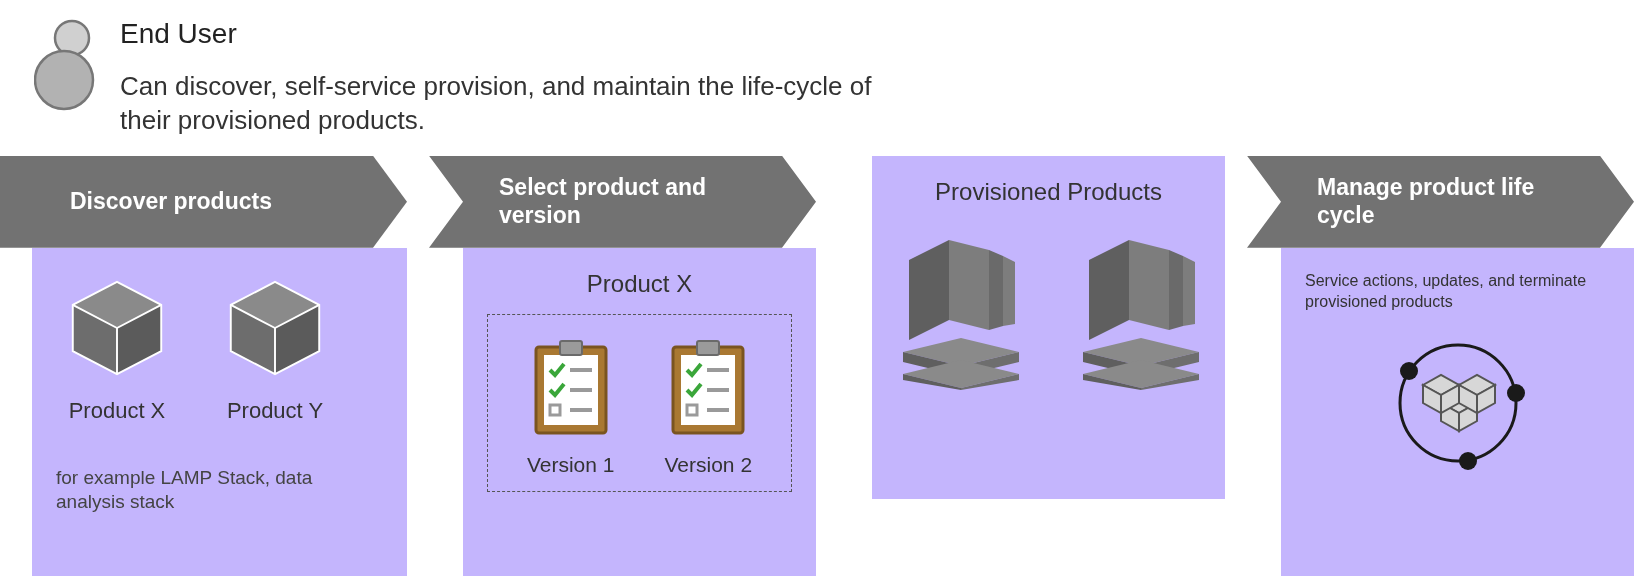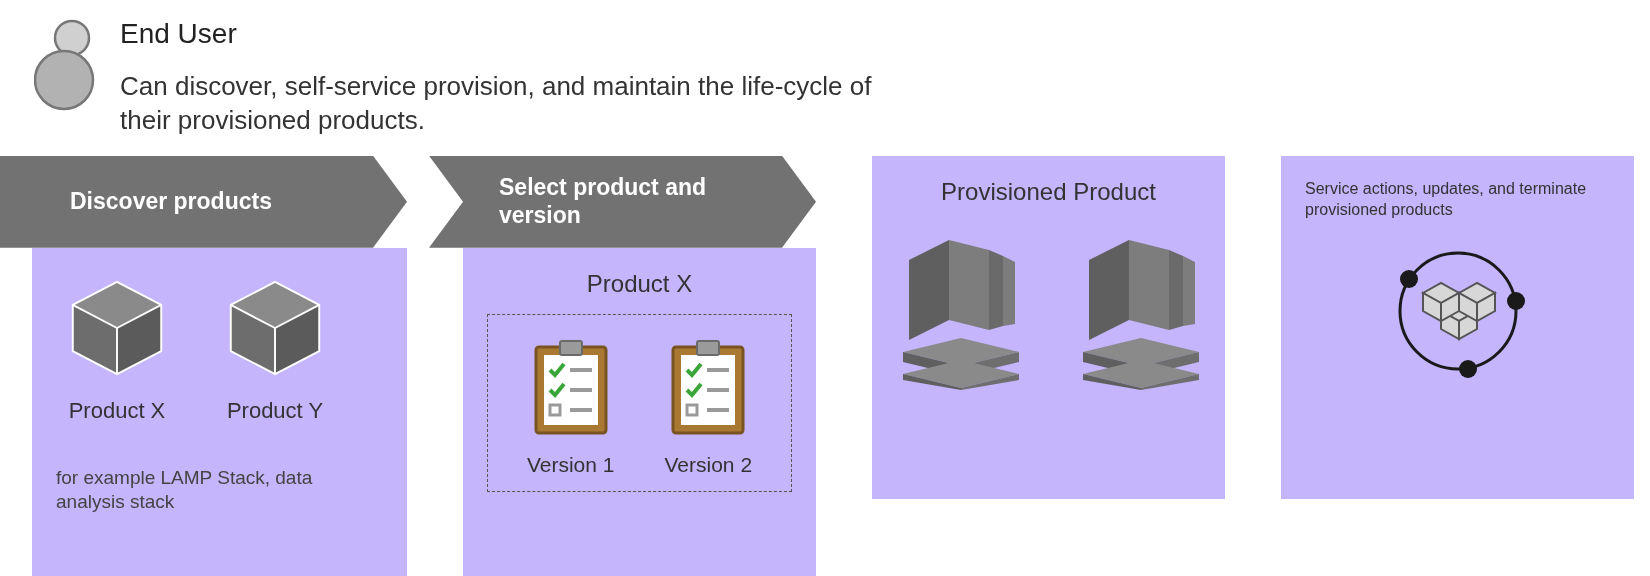--- a/index.html
+++ b/index.html
@@ -202,21 +202,21 @@
             </svg>
           </span>
           <div class="vlabel">Version 2</div>
         </div>
       </div>
     </div>
   </div>
 
   <div class="step">
     <div class="panel">
-      <div class="panel3-title">Provisioned Product</div>
+      <div class="panel3-title">Provisioned Products</div>
       <div class="stacks-row">
         <span>
           <svg width="140" height="160" viewBox="0 0 140 160">
             <g>
               <polygon points="20,30 60,10 60,90 20,110" fill="#5f5f5f"></polygon>
               <polygon points="60,10 100,20 100,100 60,90" fill="#7d7d7d"></polygon>
               <polygon points="100,20 114,26 114,96 100,100" fill="#6a6a6a"></polygon>
               <polygon points="114,26 126,32 126,94 114,96" fill="#7d7d7d"></polygon>
             </g>
             <polygon points="14,122 72,108 130,122 72,136" fill="#8a8a8a"></polygon>
@@ -241,20 +241,23 @@
             <polygon points="14,144 72,130 130,144 72,158" fill="#8a8a8a"></polygon>
             <polygon points="14,144 72,158 72,160 14,150" fill="#5f5f5f"></polygon>
             <polygon points="72,158 130,144 130,150 72,160" fill="#6e6e6e"></polygon>
           </svg>
         </span>
       </div>
     </div>
   </div>
 
   <div class="step">
+    <div class="arrow-head">
+      <span>Manage product life cycle</span>
+    </div>
     <div class="panel">
       <div class="panel4-text">Service actions, updates, and terminate provisioned products</div>
       <div class="ring-wrap">
         <svg width="170" height="140" viewBox="0 0 170 140">
           <circle cx="85" cy="70" r="58" fill="none" stroke="#1a1a1a" stroke-width="3"></circle>
           <circle cx="36" cy="38" r="9" fill="#1a1a1a"></circle>
           <circle cx="143" cy="60" r="9" fill="#1a1a1a"></circle>
           <circle cx="95" cy="128" r="9" fill="#1a1a1a"></circle>
           <g stroke="#555" stroke-width="2" fill="#d7d7d7">
             <polygon points="68,70 86,60 104,70 86,80"></polygon>

